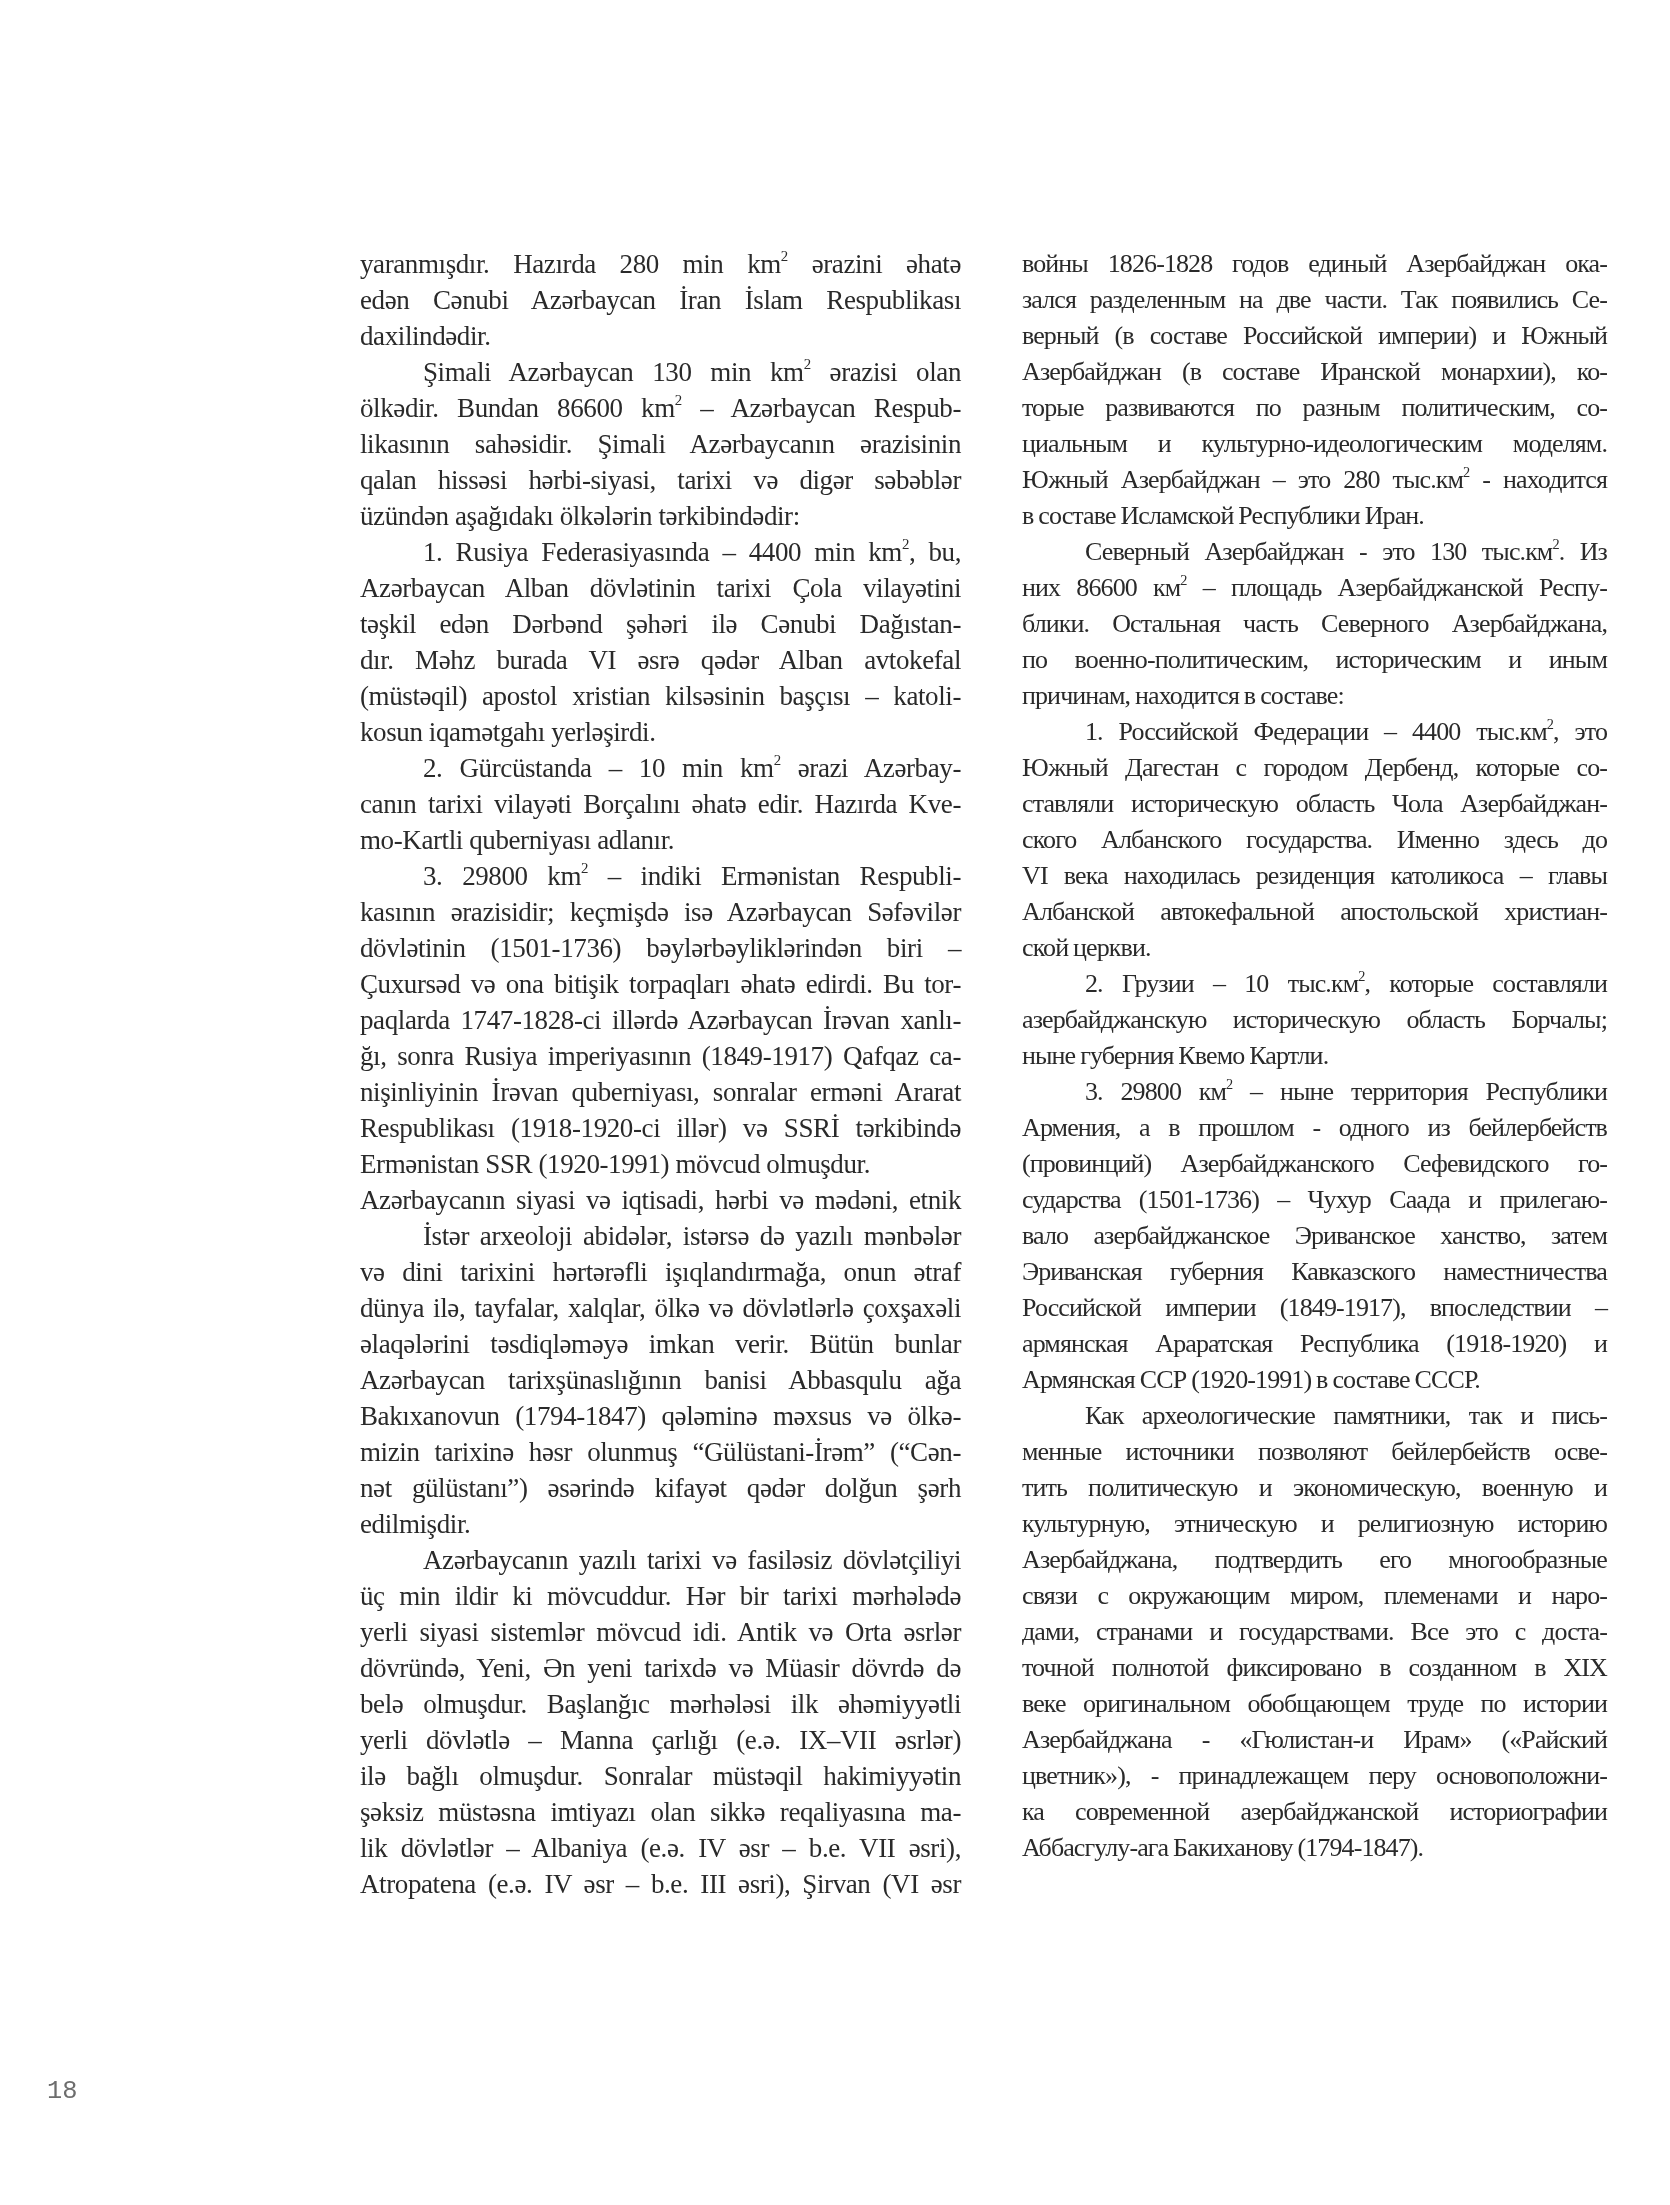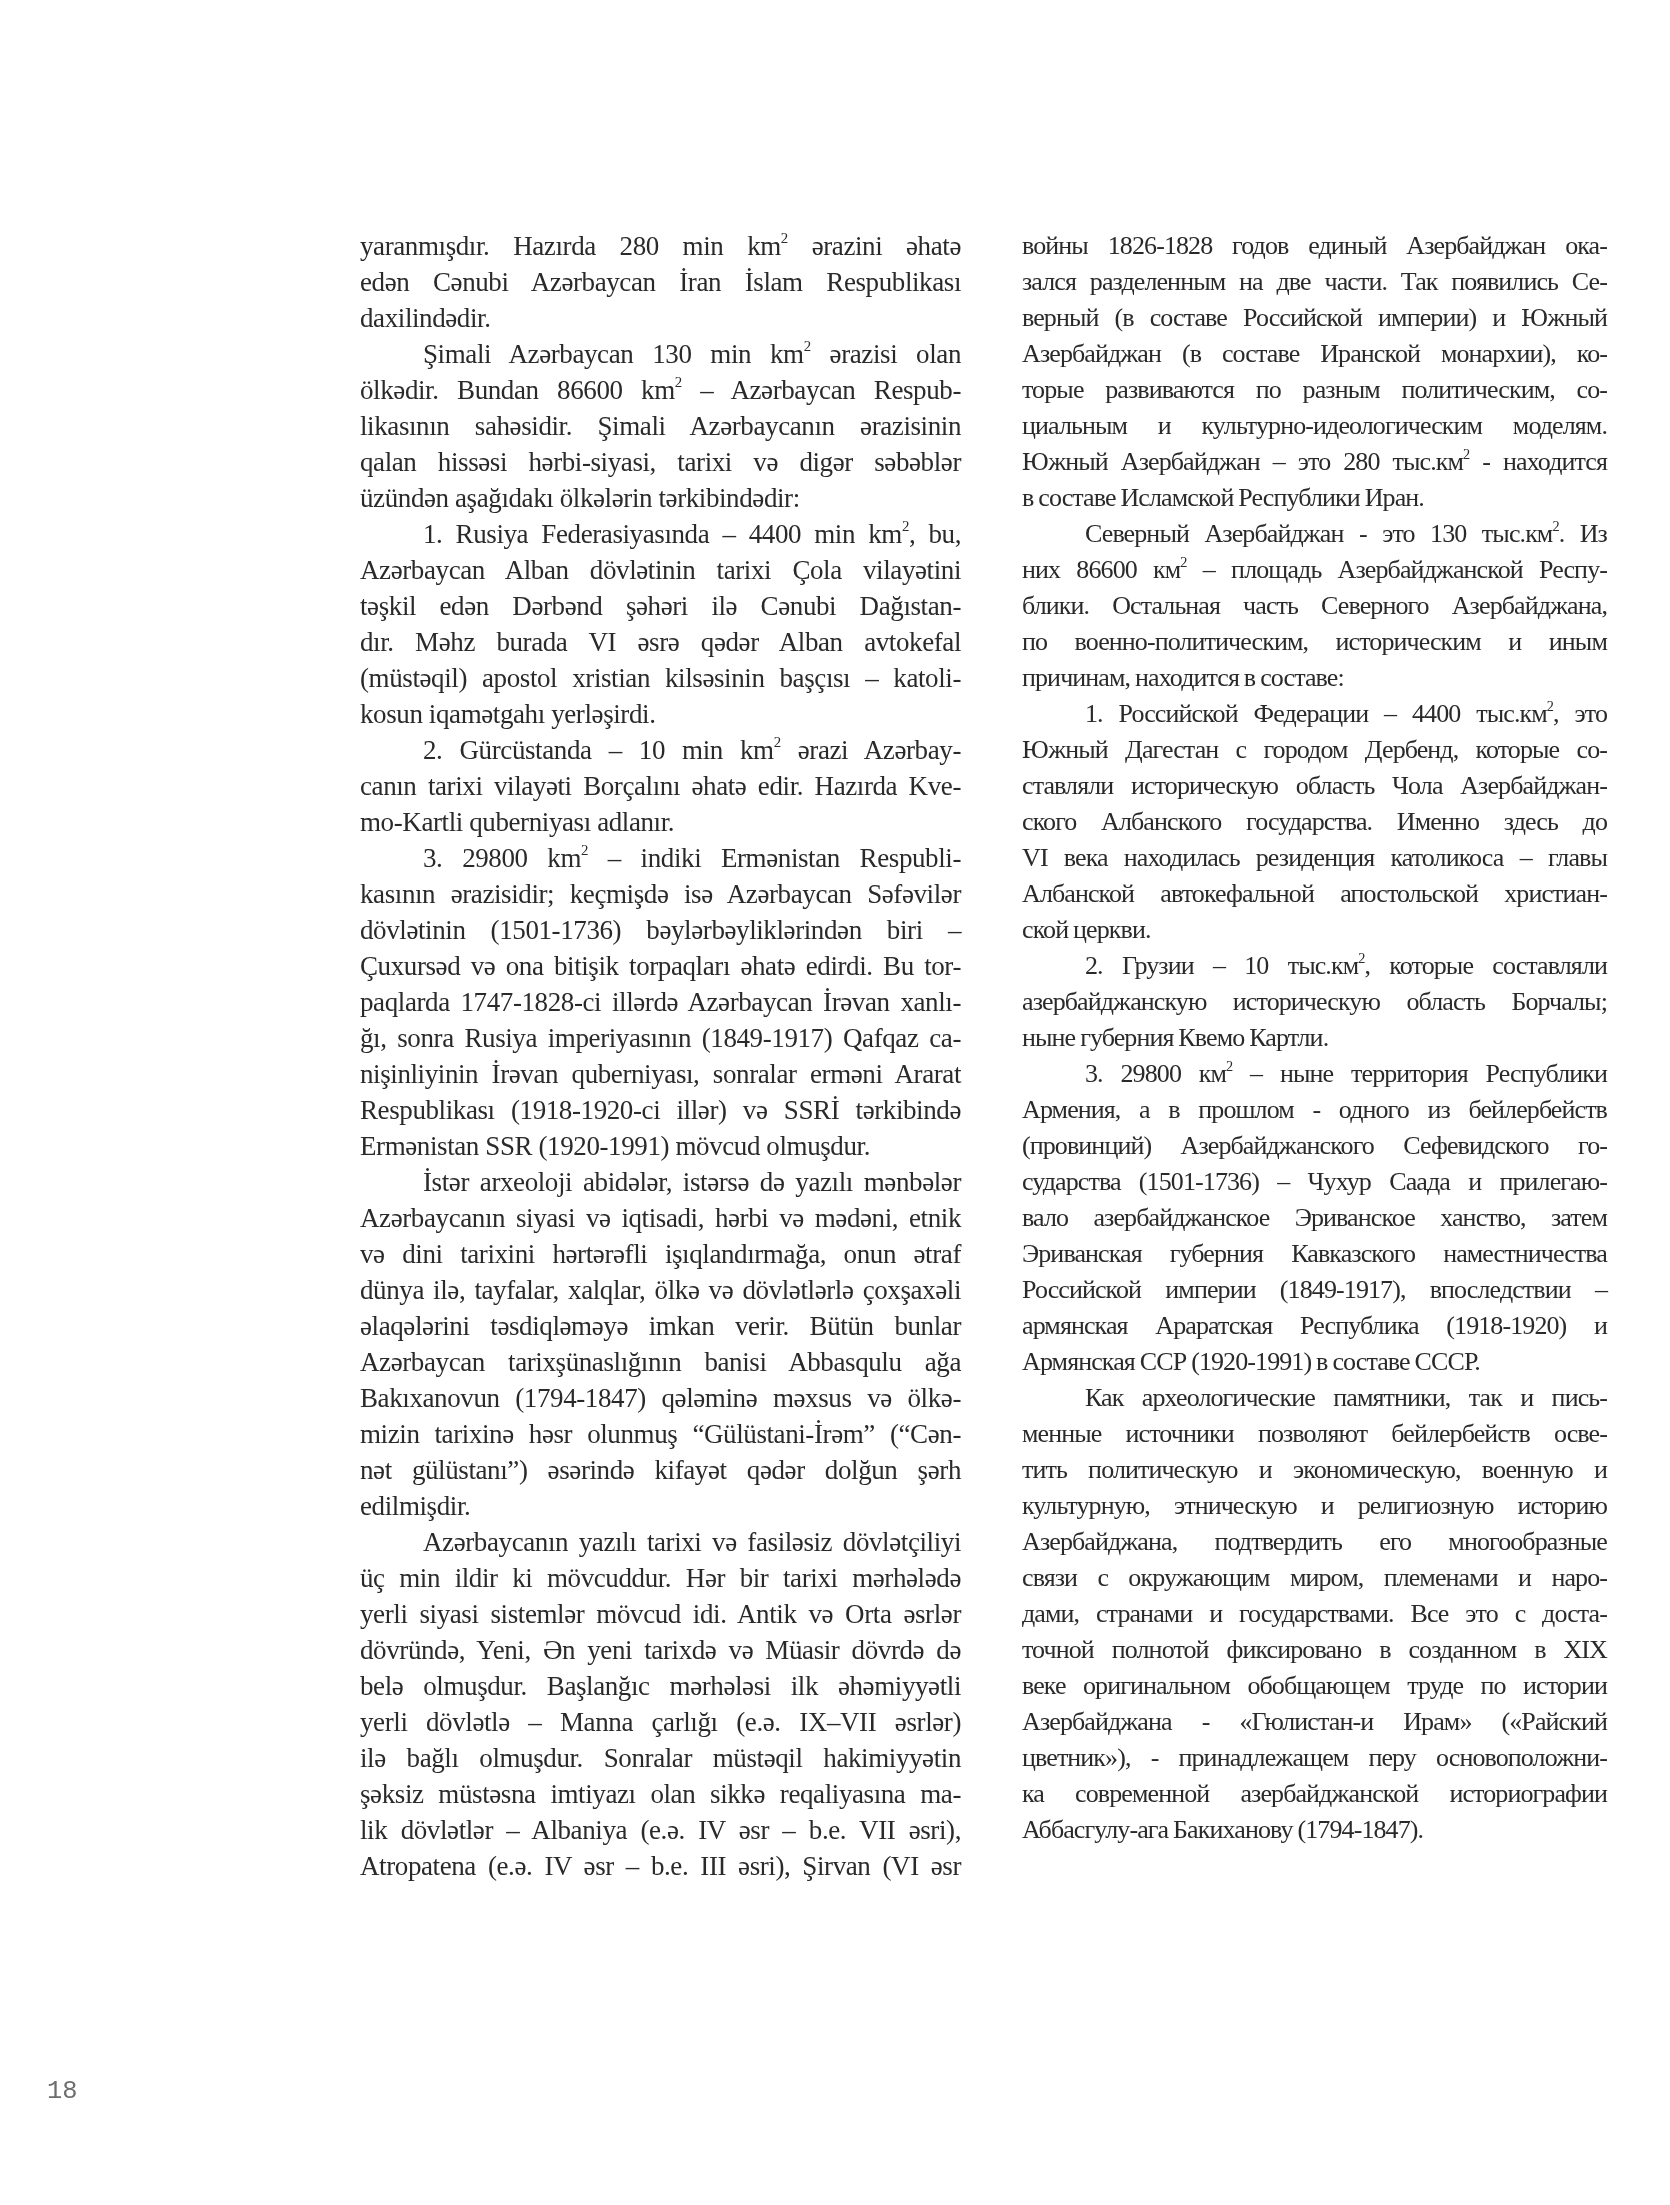--- a/index.html
+++ b/index.html
@@ -1,18 +1,18 @@
 <!DOCTYPE html>
 <html style="font-size:10.7px"><head>
 <meta charset="utf-8">
 <style>
   html, body { margin:0; padding:0; }
   body { width:1671px; height:2205px; background:#ffffff; position:relative; overflow:hidden;
          font-family:"Liberation Serif","DejaVu Serif",serif; color:#2a2a2a; }
-  .col { position:absolute; top:228px; }
+  .col { position:absolute; top:246px; }
   .col.left { left:360px; width:601px; }
   .col.right { left:1022px; width:585px; }
   .ln { display:block; height:36px; line-height:36px; font-size:27px; white-space:nowrap;
         text-align:justify; text-align-last:justify; letter-spacing:-0.4px; }
   .ln.end { text-align-last:left; }
   .ln.ind { padding-left:63px; }
   .right .ln { font-size:26px; letter-spacing:-0.9px; word-spacing:-0.7px; }
   sup { font-size:0.55em; line-height:0; vertical-align:0.8em; }
   .pagenum { position:absolute; left:47px; top:2077px; font-size:25.4px; color:#6d6d6d;
              font-family:Liberation Mono, monospace; }
@@ -40,22 +40,22 @@
     <span class="ln end">mo-Kartli quberniyası adlanır.</span>
     <span class="ln ind">3. 29800 km<sup>2</sup> – indiki Ermənistan Respubli-</span>
     <span class="ln ">kasının ərazisidir; keçmişdə isə Azərbaycan Səfəvilər</span>
     <span class="ln ">dövlətinin (1501-1736) bəylərbəyliklərindən biri –</span>
     <span class="ln ">Çuxursəd və ona bitişik torpaqları əhatə edirdi. Bu tor-</span>
     <span class="ln ">paqlarda 1747-1828-ci illərdə Azərbaycan İrəvan xanlı-</span>
     <span class="ln ">ğı, sonra Rusiya imperiyasının (1849-1917) Qafqaz ca-</span>
     <span class="ln ">nişinliyinin İrəvan quberniyası, sonralar erməni Ararat</span>
     <span class="ln ">Respublikası (1918-1920-ci illər) və SSRİ tərkibində</span>
     <span class="ln end">Ermənistan SSR (1920-1991) mövcud olmuşdur.</span>
+    <span class="ln ">Azərbaycanın siyasi və iqtisadi, hərbi və mədəni, etnik</span>
     <span class="ln ind">İstər arxeoloji abidələr, istərsə də yazılı mənbələr</span>
-    <span class="ln ">Azərbaycanın siyasi və iqtisadi, hərbi və mədəni, etnik</span>
     <span class="ln ">və dini tarixini hərtərəfli işıqlandırmağa, onun ətraf</span>
     <span class="ln ">dünya ilə, tayfalar, xalqlar, ölkə və dövlətlərlə çoxşaxəli</span>
     <span class="ln ">əlaqələrini təsdiqləməyə imkan verir. Bütün bunlar</span>
     <span class="ln ">Azərbaycan tarixşünaslığının banisi Abbasqulu ağa</span>
     <span class="ln ">Bakıxanovun (1794-1847) qələminə məxsus və ölkə-</span>
     <span class="ln ">mizin tarixinə həsr olunmuş “Gülüstani-İrəm” (“Cən-</span>
     <span class="ln ">nət gülüstanı”) əsərində kifayət qədər dolğun şərh</span>
     <span class="ln end">edilmişdir.</span>
     <span class="ln ind">Azərbaycanın yazılı tarixi və fasiləsiz dövlətçiliyi</span>
     <span class="ln ">üç min ildir ki mövcuddur. Hər bir tarixi mərhələdə</span>

